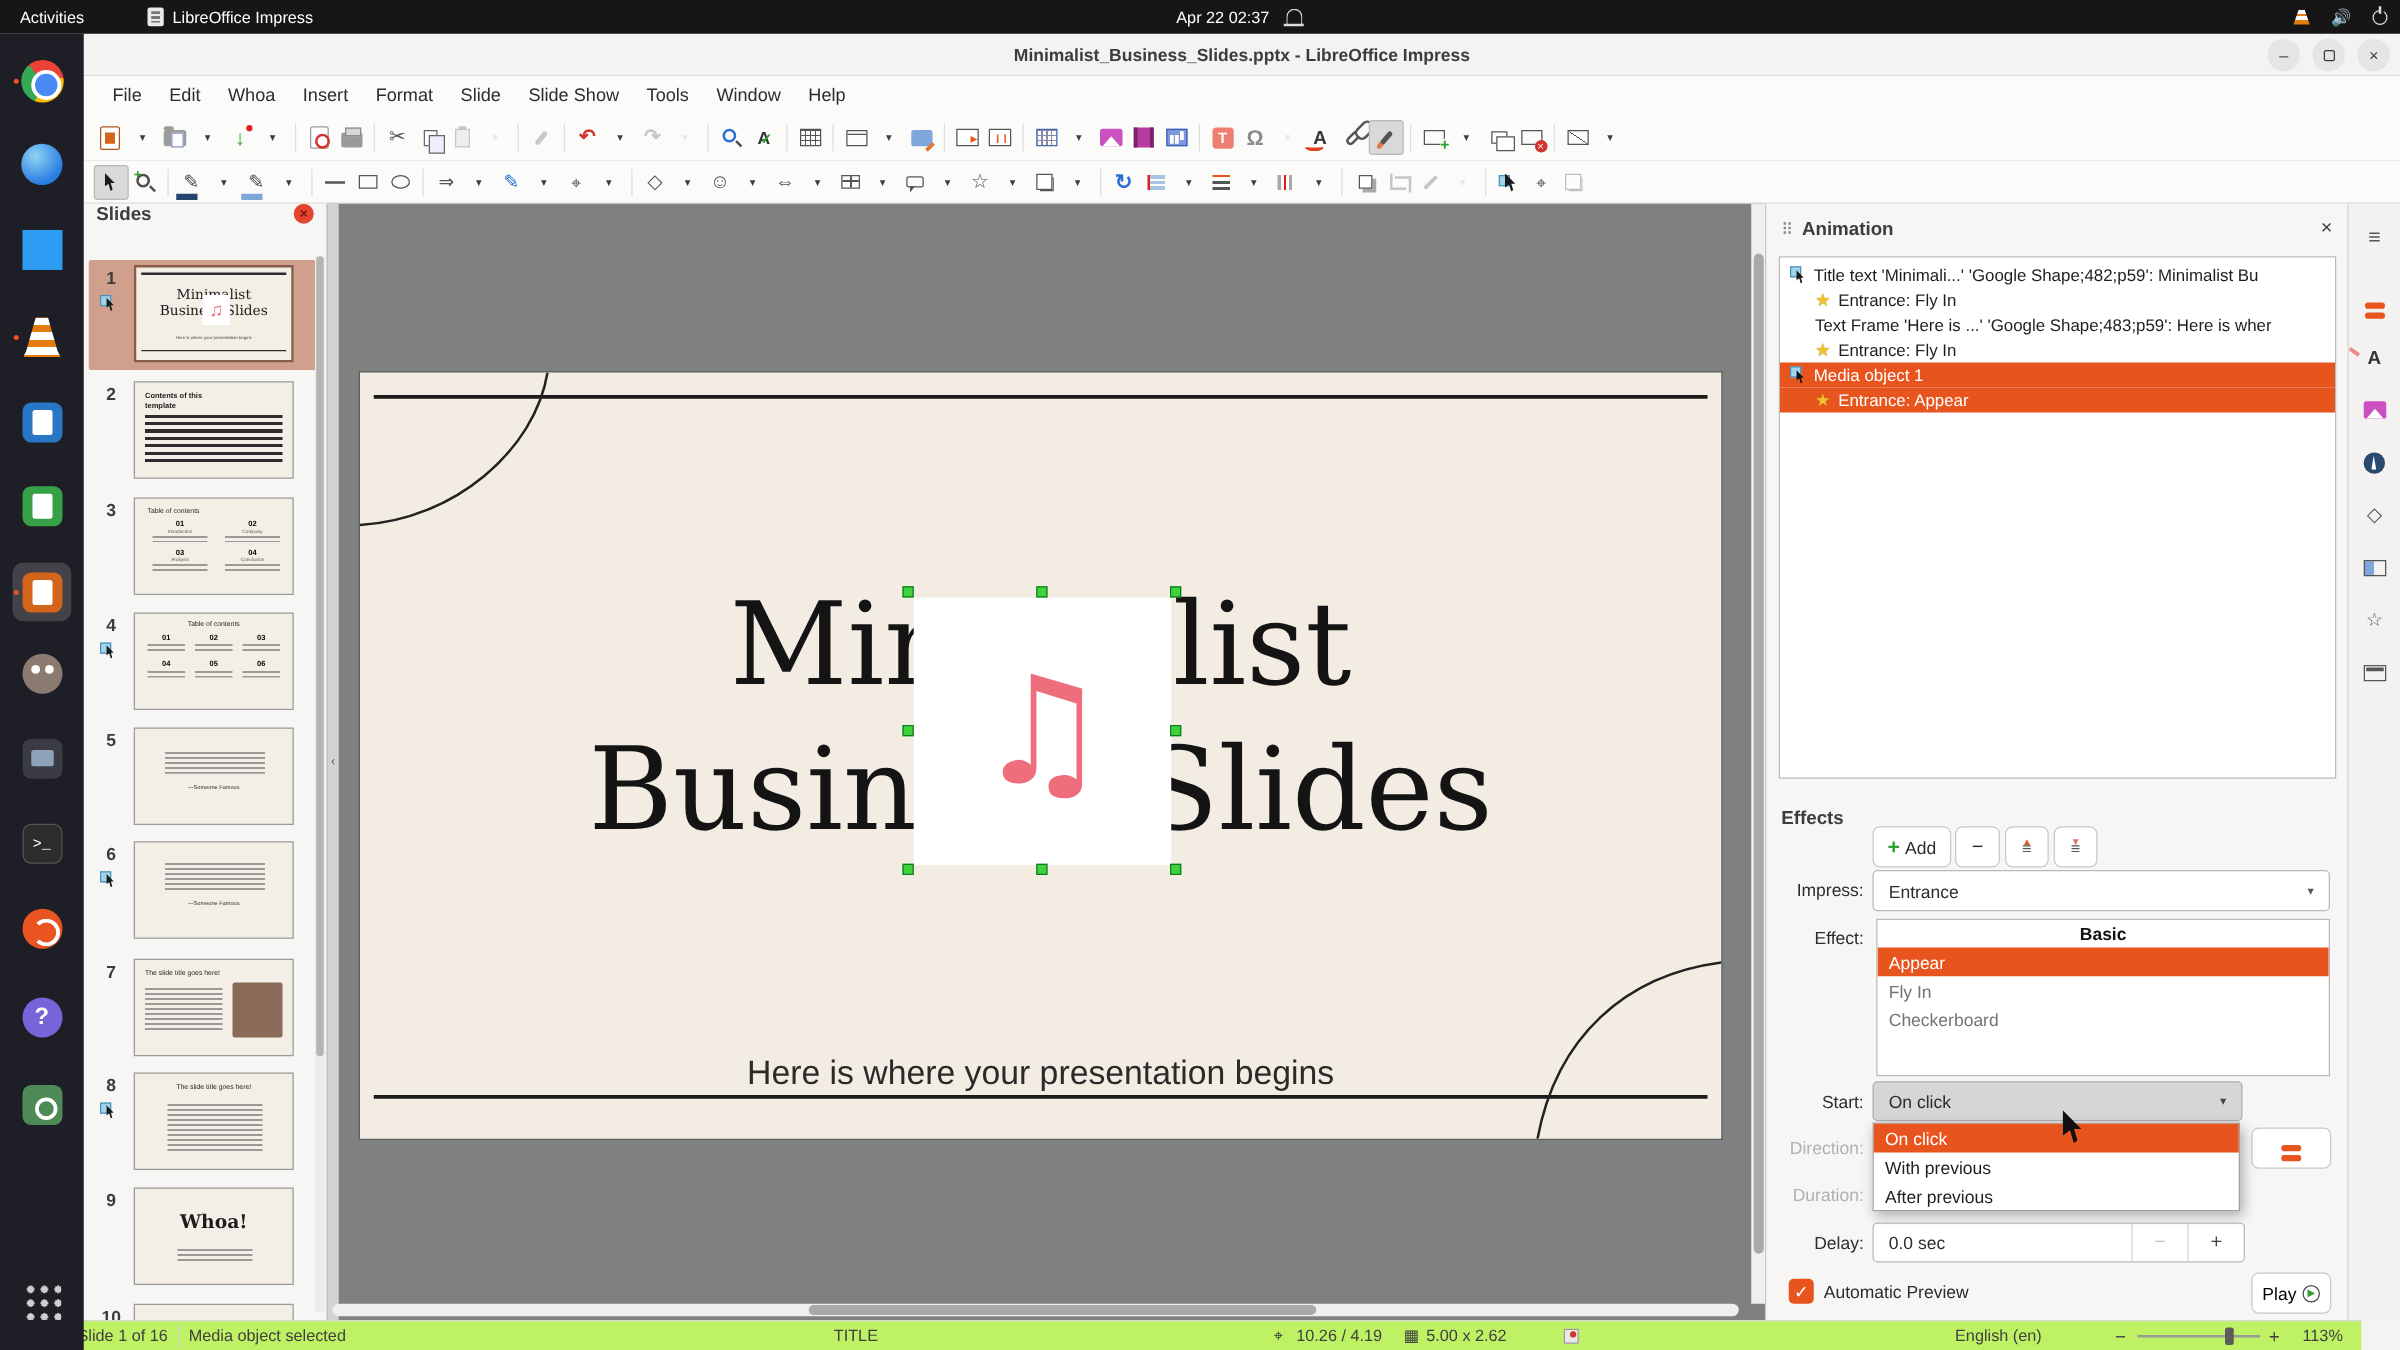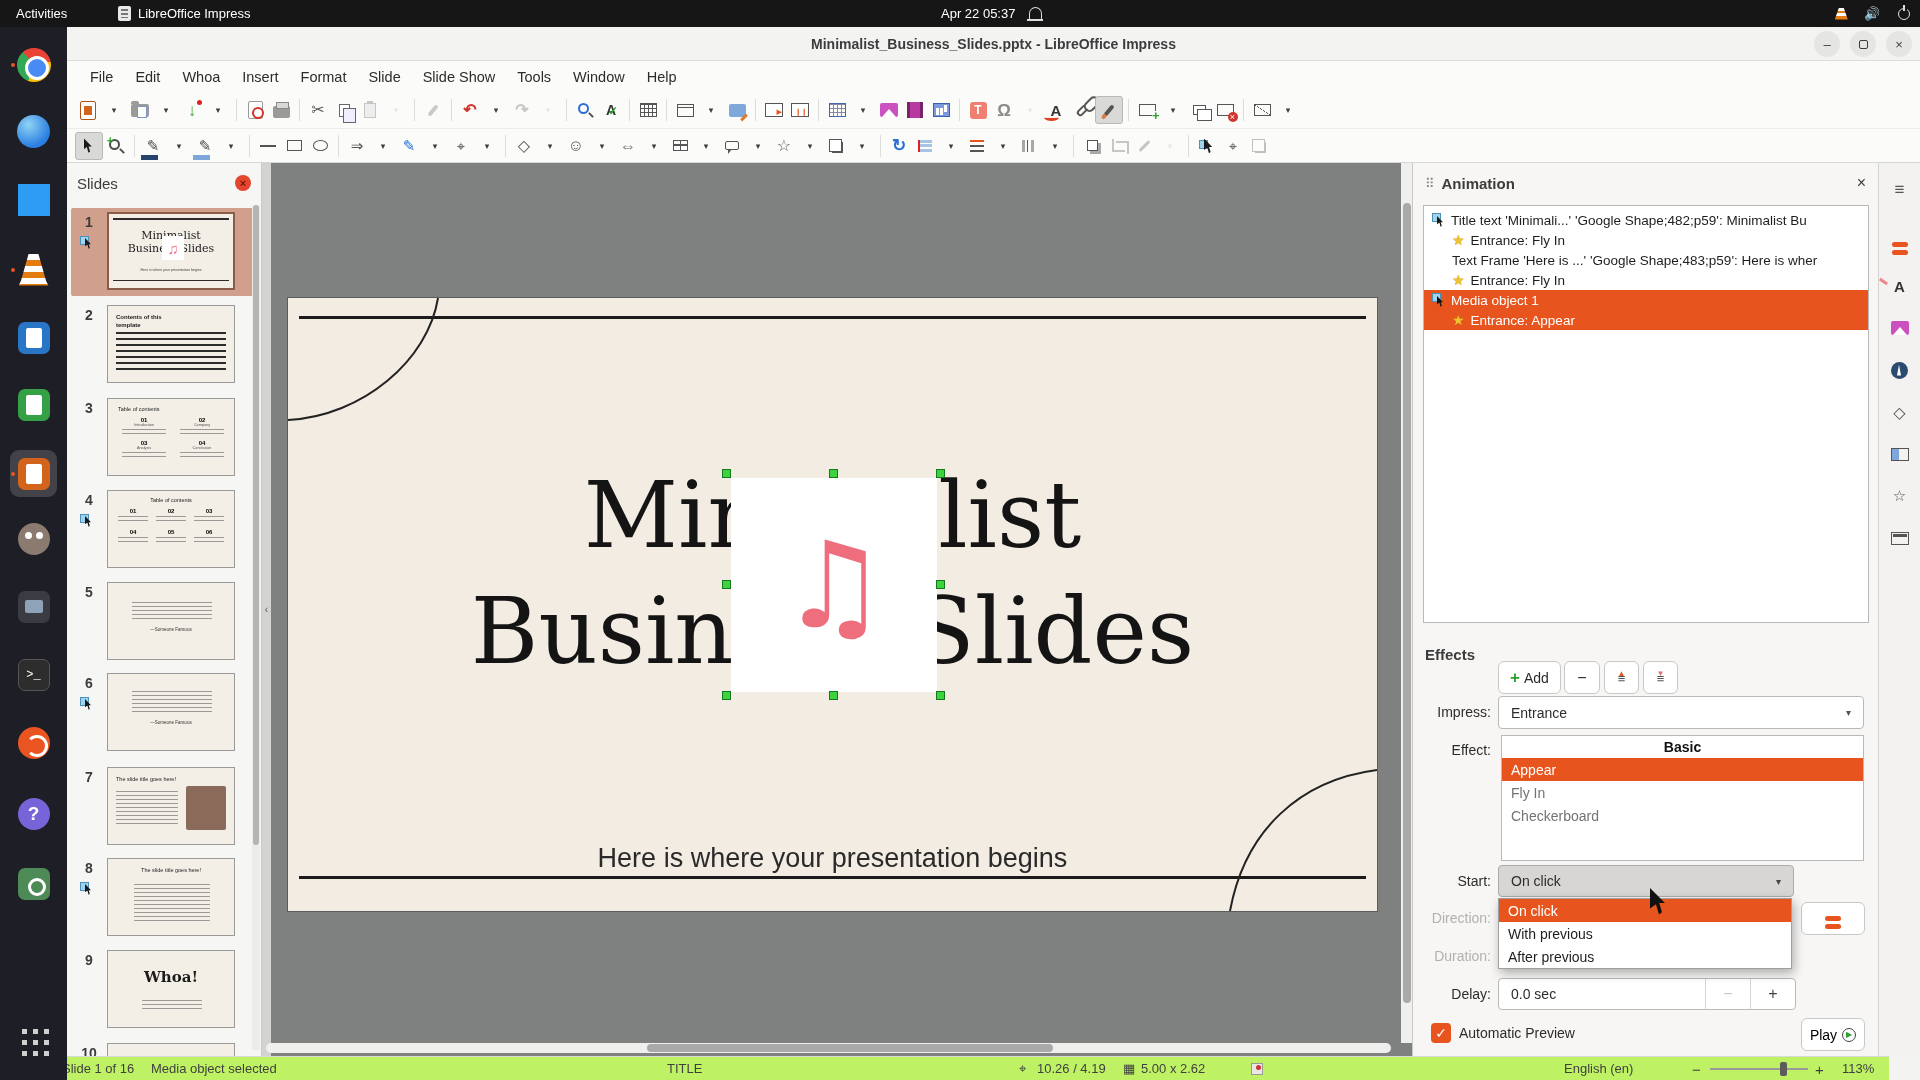--- a/index.html
+++ b/index.html
@@ -151,21 +151,21 @@
   .i-crop::after{content:"";position:absolute;right:-4px;top:2px;width:11px;height:11px;border-right:2px solid #c6c6c4;border-top:2px solid #c6c6c4}
   .i-wand{width:3px;height:14px;background:#c6c6c4;transform:rotate(45deg);border-radius:2px}
   .i-points{position:relative;width:16px;height:16px}
   .i-points::before{content:"";position:absolute;left:0;top:2px;width:7px;height:7px;background:#9fd4ea;border:1px solid #4a90b8}
   .i-glue{font-size:14px;color:#555}
   .i-glue::before{content:"⌖"}
   .ptr{width:11px;height:15px;background:#1a1a1a;clip-path:polygon(0 0,0 76%,30% 60%,45% 98%,60% 90%,46% 56%,75% 56%)}
   .i-points .ptr{position:absolute;right:0;bottom:0}
   
   .spanel{position:absolute;left:67px;top:163px;width:195px;height:893px;background:#f6f6f5;border-right:1px solid #c9c9c7;overflow:hidden}
-  .sp-head{height:40px;display:flex;align-items:center;padding:0 10px;font-size:15px;font-weight:normal;color:#3c3c3c}
+  .sp-head{height:40px;display:flex;align-items:flex-start;padding:0 10px;font-size:15px;font-weight:bold;color:#3c3c3c}
   .sp-close{margin-left:auto;width:16px;height:16px;border-radius:50%;background:#e4452e;color:#7a1407;font-size:11px;font-weight:bold;display:flex;align-items:center;justify-content:center;line-height:1}
   .sp-close::before{content:"×"}
   .srow{position:absolute;left:4px;width:182px;display:flex}
   .snum{width:36px;font-size:14px;font-weight:bold;color:#3c3c3c;text-align:center;padding-top:2px;position:relative}
   .tmb{width:128px;height:78px;background:#f3efe7;border:1px solid #9a9a98;position:relative;overflow:hidden;font-family:"Liberation Sans",sans-serif}
   .srow.sel{background:#d0a08c;border-radius:2px;padding:4px 0 6px 0;left:4px}
   .srow.sel .tmb{border:2px solid #8a5c4a}
   .amark{position:absolute;left:9px;top:24px;width:13px;height:13px}
   .amark::before{content:"";position:absolute;left:0;top:0;width:7px;height:7px;background:#9fd4ea;border:1px solid #4a90b8}
   .amark .ptr{position:absolute;right:0;bottom:0;width:8px;height:11px}
@@ -278,21 +278,21 @@
 
 <div id="app">
 
   <div class="topbar">
     <span class="tb-activities">Activities</span>
     <span class="tb-appind">
       <span class="tb-appico"></span>
       <span>LibreOffice Impress</span>
     </span>
     <span class="tb-clock">
-      <span>Apr 22 05:37</span>
+      <span>Apr 22 02:37</span>
       <span class="bell"></span>
     </span>
     <span class="tb-right">
       <span class="vlc-mini"></span>
       <span class="spk">🔊</span>
       <span class="pwr"></span>
     </span>
   </div>
 
   <div class="dock">

